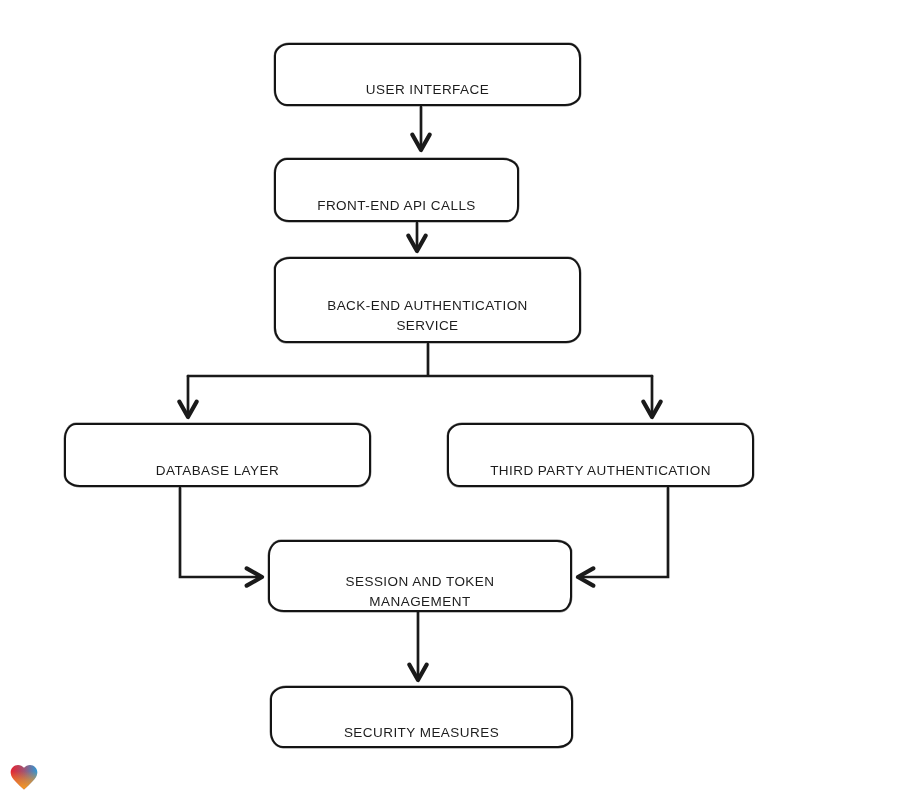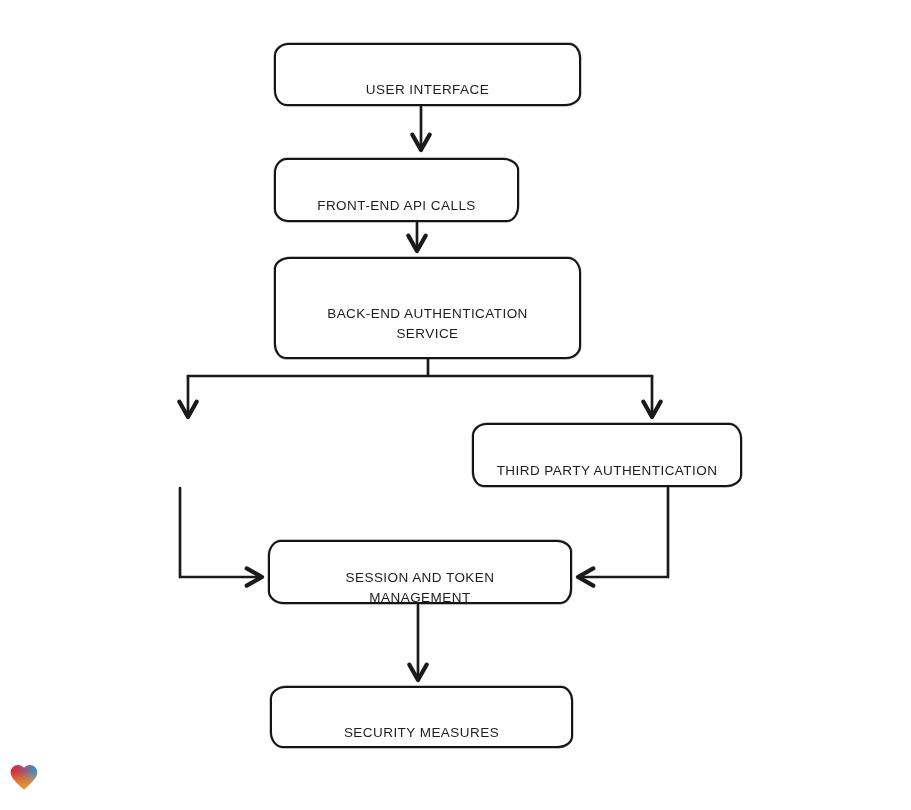--- a/index.html
+++ b/index.html
@@ -35,24 +35,24 @@
     color: #1d1d1d;
     font-size: 13.5px;
     letter-spacing: 0.45px;
     line-height: 1.5;
     box-shadow: 0 0 0 0.4px rgba(20,20,20,0.55);
   }
   .node-label { white-space: pre-line; margin-top: 32px; }
   
   .n0 { left: 274px; top: 43px;  width: 307px; height: 63px; border-radius: 15px 12px 16px 13px / 13px 15px 12px 16px; }
   .n1 { left: 274px; top: 158px; width: 245px; height: 64px; border-radius: 13px 16px 12px 15px / 15px 12px 16px 13px; }
-  .n2 { left: 274px; top: 257px; width: 307px; height: 102px; border-radius: 16px 13px 15px 12px / 12px 16px 13px 15px; }
+  .n2 { left: 274px; top: 257px; width: 307px; height: 86px; border-radius: 16px 13px 15px 12px / 12px 16px 13px 15px; }
   .n3 { left: 64px;  top: 423px; width: 307px; height: 64px; border-radius: 12px 15px 13px 16px / 16px 13px 15px 12px; }
-  .n4 { left: 472px; top: 423px; width: 270px; height: 64px; border-radius: 15px 13px 16px 12px / 13px 16px 12px 15px; text-align: center; }
-  .n5 { left: 268px; top: 540px; width: 304px; height: 64px; border-radius: 13px 15px 12px 16px / 16px 12px 15px 13px; }
+  .n4 { left: 447px; top: 423px; width: 307px; height: 64px; border-radius: 15px 13px 16px 12px / 13px 16px 12px 15px; text-align: center; }
+  .n5 { left: 268px; top: 540px; width: 304px; height: 72px; border-radius: 13px 15px 12px 16px / 16px 12px 15px 13px; }
   .n6 { left: 270px; top: 686px; width: 303px; height: 62px; border-radius: 16px 12px 15px 13px / 13px 15px 12px 16px; align-items: center; }
   .logo {
     position: absolute;
     left: 8px;
     top: 761px;
     width: 32px;
     height: 32px;
   }
 </style>
 </head>
@@ -84,20 +84,23 @@
 
   <div class="node n1">
     <span class="node-label">FRONT-END API CALLS</span>
   </div>
 
   <div class="node n2">
     <span class="node-label">BACK-END AUTHENTICATION
 SERVICE</span>
   </div>
 
+  <div class="node n3">
+    <span class="node-label">DATABASE LAYER</span>
+  </div>
 
   <div class="node n4">
     <span class="node-label">THIRD PARTY AUTHENTICATION</span>
   </div>
 
   <div class="node n5">
     <span class="node-label">SESSION AND TOKEN
 MANAGEMENT</span>
   </div>
 

